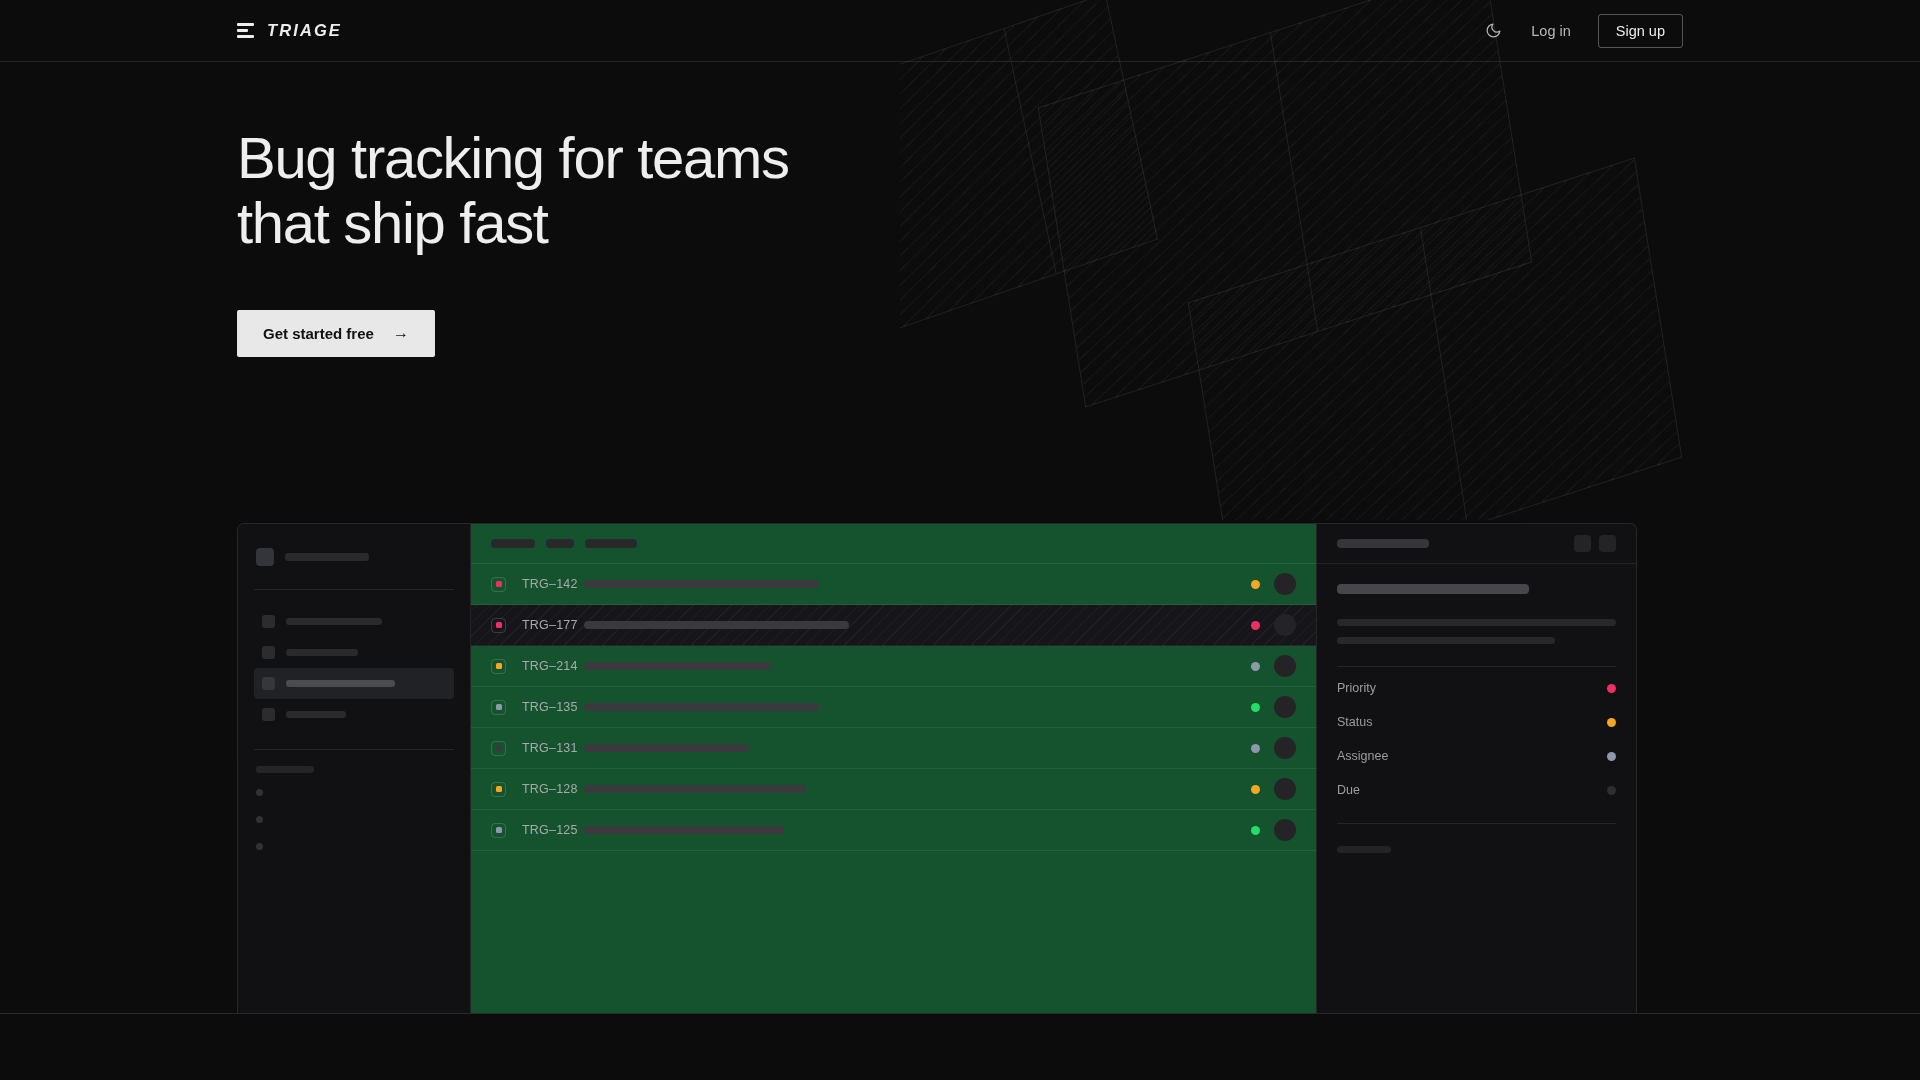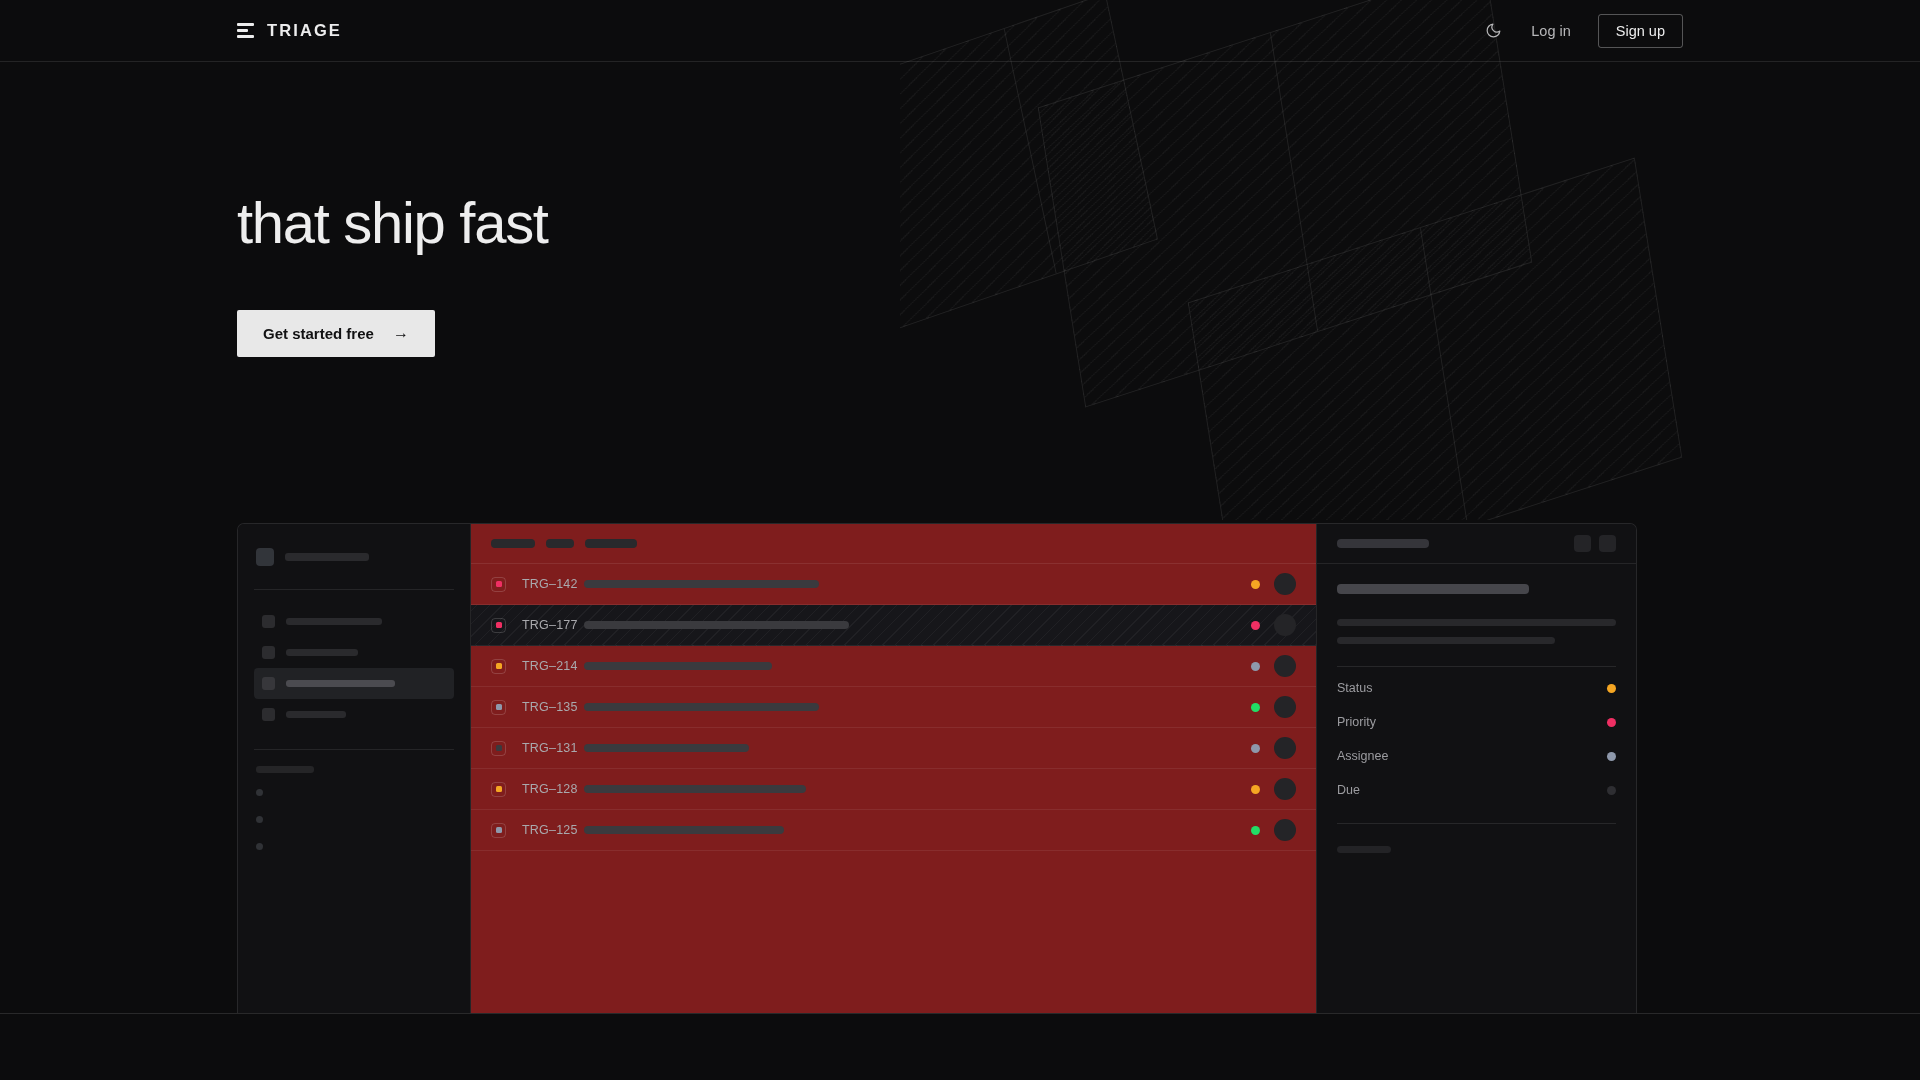--- a/index.html
+++ b/index.html
@@ -42,21 +42,21 @@
   .p3 .fold { left:52%; }
 
   
   .header {
     position:absolute; top:0; left:0; width:1920px; height:62px;
     border-bottom:1px solid rgba(255,255,255,0.10);
     display:flex; align-items:center;
     padding:0 237px;
     z-index:5;
   }
-  .brand { display:flex; align-items:center; gap:13px; }
+  .brand { display:flex; align-items:center; gap:13px;font-style:italic; }
   .logo-mark { display:flex; flex-direction:column; gap:3px; width:17px; }
   .logo-mark i { display:block; height:3px; background:#ededed; border-radius:1px; }
   .logo-mark i:nth-child(1){ width:17px; }
   .logo-mark i:nth-child(2){ width:11px; }
   .logo-mark i:nth-child(3){ width:17px; }
   .brand-name {
     font-size:16.5px; font-weight:700; color:#ededed;
     letter-spacing:2.1px;
   }
   .nav-right { margin-left:auto; display:flex; align-items:center; gap:27px; }
@@ -121,21 +121,21 @@
   }
   .sb-item.active { background:#212225; }
   .sb-dot-sq { width:13px; height:13px; border-radius:3px; background:#2c2c2f; flex:none; }
   .sb-item.active .sb-dot-sq { background:#37373b; }
   .sb-item.active .sk { background:#4b4b50; }
   .sb-section-label { width:58px; height:7px; background:#252527; border-radius:3px; margin:4px 2px 6px 2px; }
   .sb-mini { display:flex; align-items:center; padding:10px 2px; }
   .sb-mini .dot { width:7px; height:7px; border-radius:50%; background:#303236; }
 
   
-  .mk-list { flex:1 1 auto; display:flex; flex-direction:column; min-width:0; background:#7f1d1d; }
+  .mk-list { flex:1 1 auto; display:flex; flex-direction:column; min-width:0; background:#14532d; }
   .mk-list-toolbar {
     height:40px; flex:none;
     display:flex; align-items:center; gap:11px;
     padding:0 20px;
     border-bottom:1px solid rgba(255,255,255,0.085);
   }
   .chip { height:9px; background:#29292c; border-radius:4px; }
   .rows { display:flex; flex-direction:column; }
   .row {
     height:41px; display:flex; align-items:center; gap:0;
@@ -245,21 +245,21 @@
           <path d="M21 12.79A9 9 0 1 1 11.21 3 7 7 0 0 0 21 12.79z"></path>
         </svg>
       </span>
       <a class="login-link">Log in</a>
       <button class="signup-btn">Sign up</button>
     </nav>
   </header>
 
   <section class="hero">
     <h1>
-      <br>
+      <span>Bug tracking for teams</span><br>
       <span>that ship fast</span>
     </h1>
     <button class="cta">
       <span>Get started free</span>
       <span class="arrow">→</span>
     </button>
   </section>
 
   <section class="mock">
 
@@ -397,26 +397,26 @@
           <span class="dt-sq-btn"></span>
         </span>
       </div>
       <div class="dt-body">
         <div class="dt-title"></div>
         <div class="dt-line l1"></div>
         <div class="dt-line l2"></div>
         <div class="dt-divider"></div>
         <div id="meta-rows">
             <div class="meta-row">
+              <span class="meta-label">Priority</span>
+              <span class="meta-dot" style="background:#ef2f63"></span>
+            </div>
+            <div class="meta-row">
               <span class="meta-label">Status</span>
               <span class="meta-dot" style="background:#f5a623"></span>
-            </div>
-            <div class="meta-row">
-              <span class="meta-label">Priority</span>
-              <span class="meta-dot" style="background:#ef2f63"></span>
             </div>
             <div class="meta-row">
               <span class="meta-label">Assignee</span>
               <span class="meta-dot" style="background:#8e98ab"></span>
             </div>
             <div class="meta-row">
               <span class="meta-label">Due</span>
               <span class="meta-dot" style="background:#2e2e32"></span>
             </div>
           </div>

